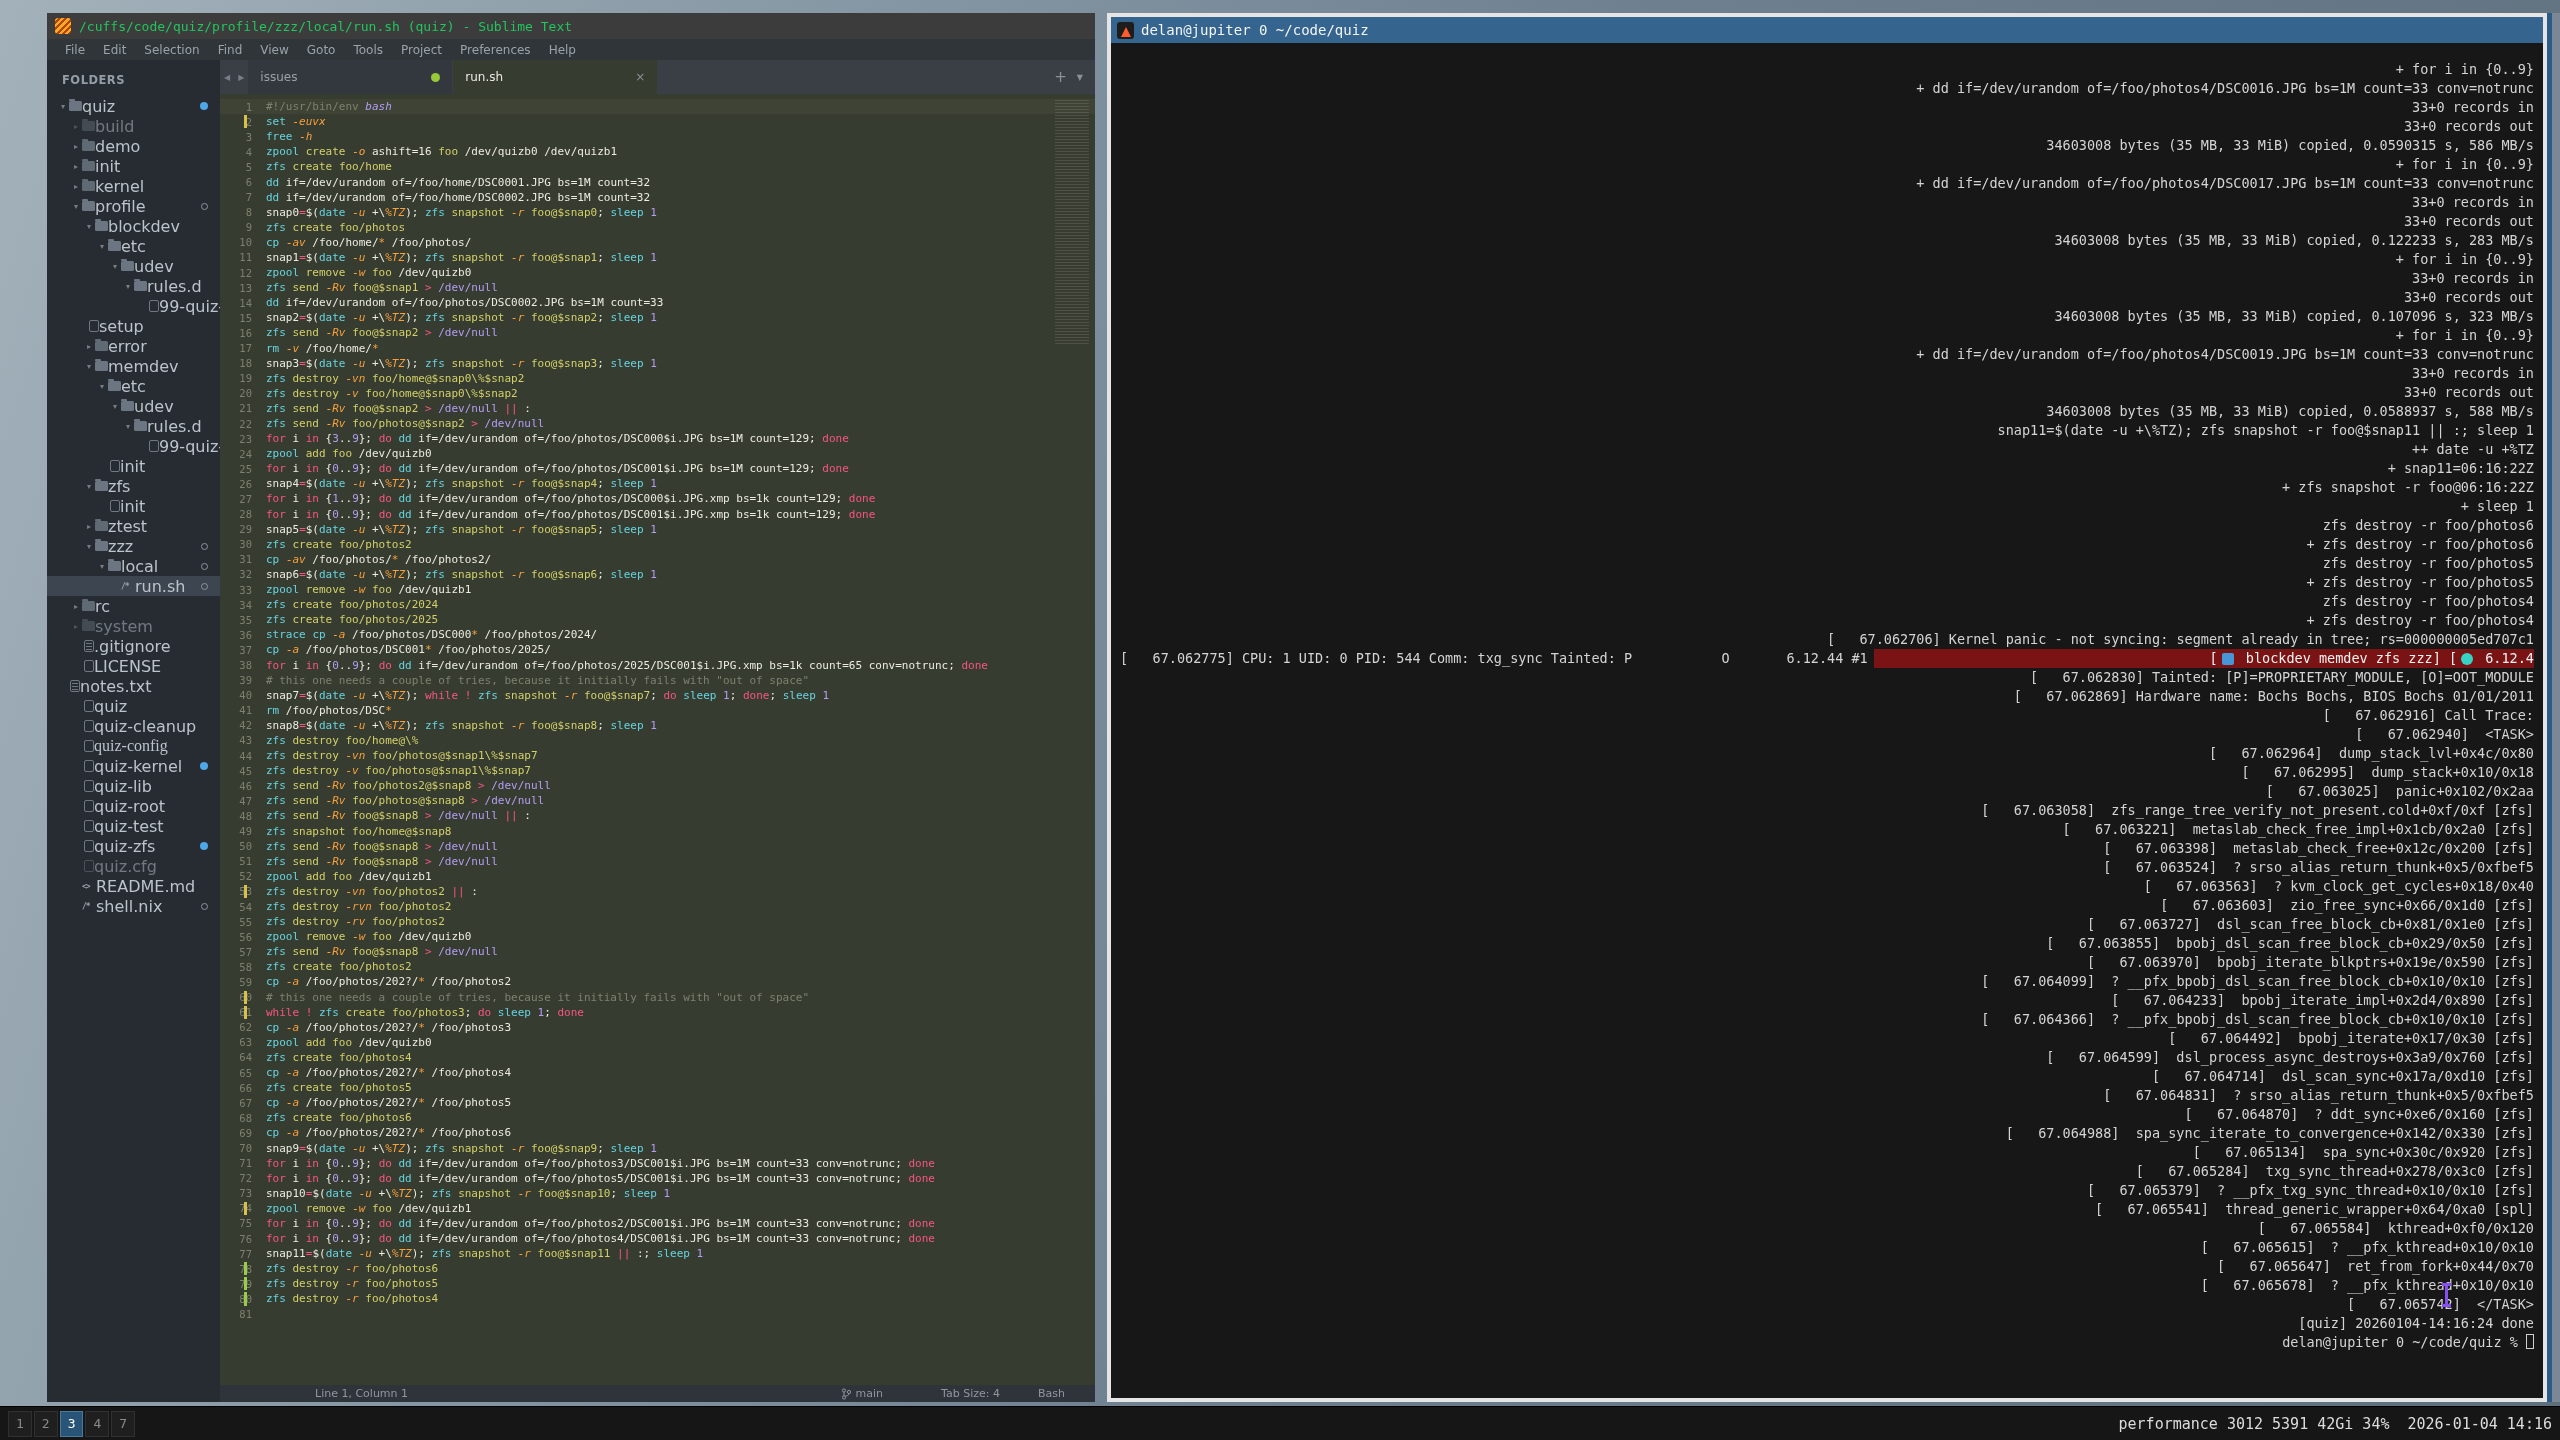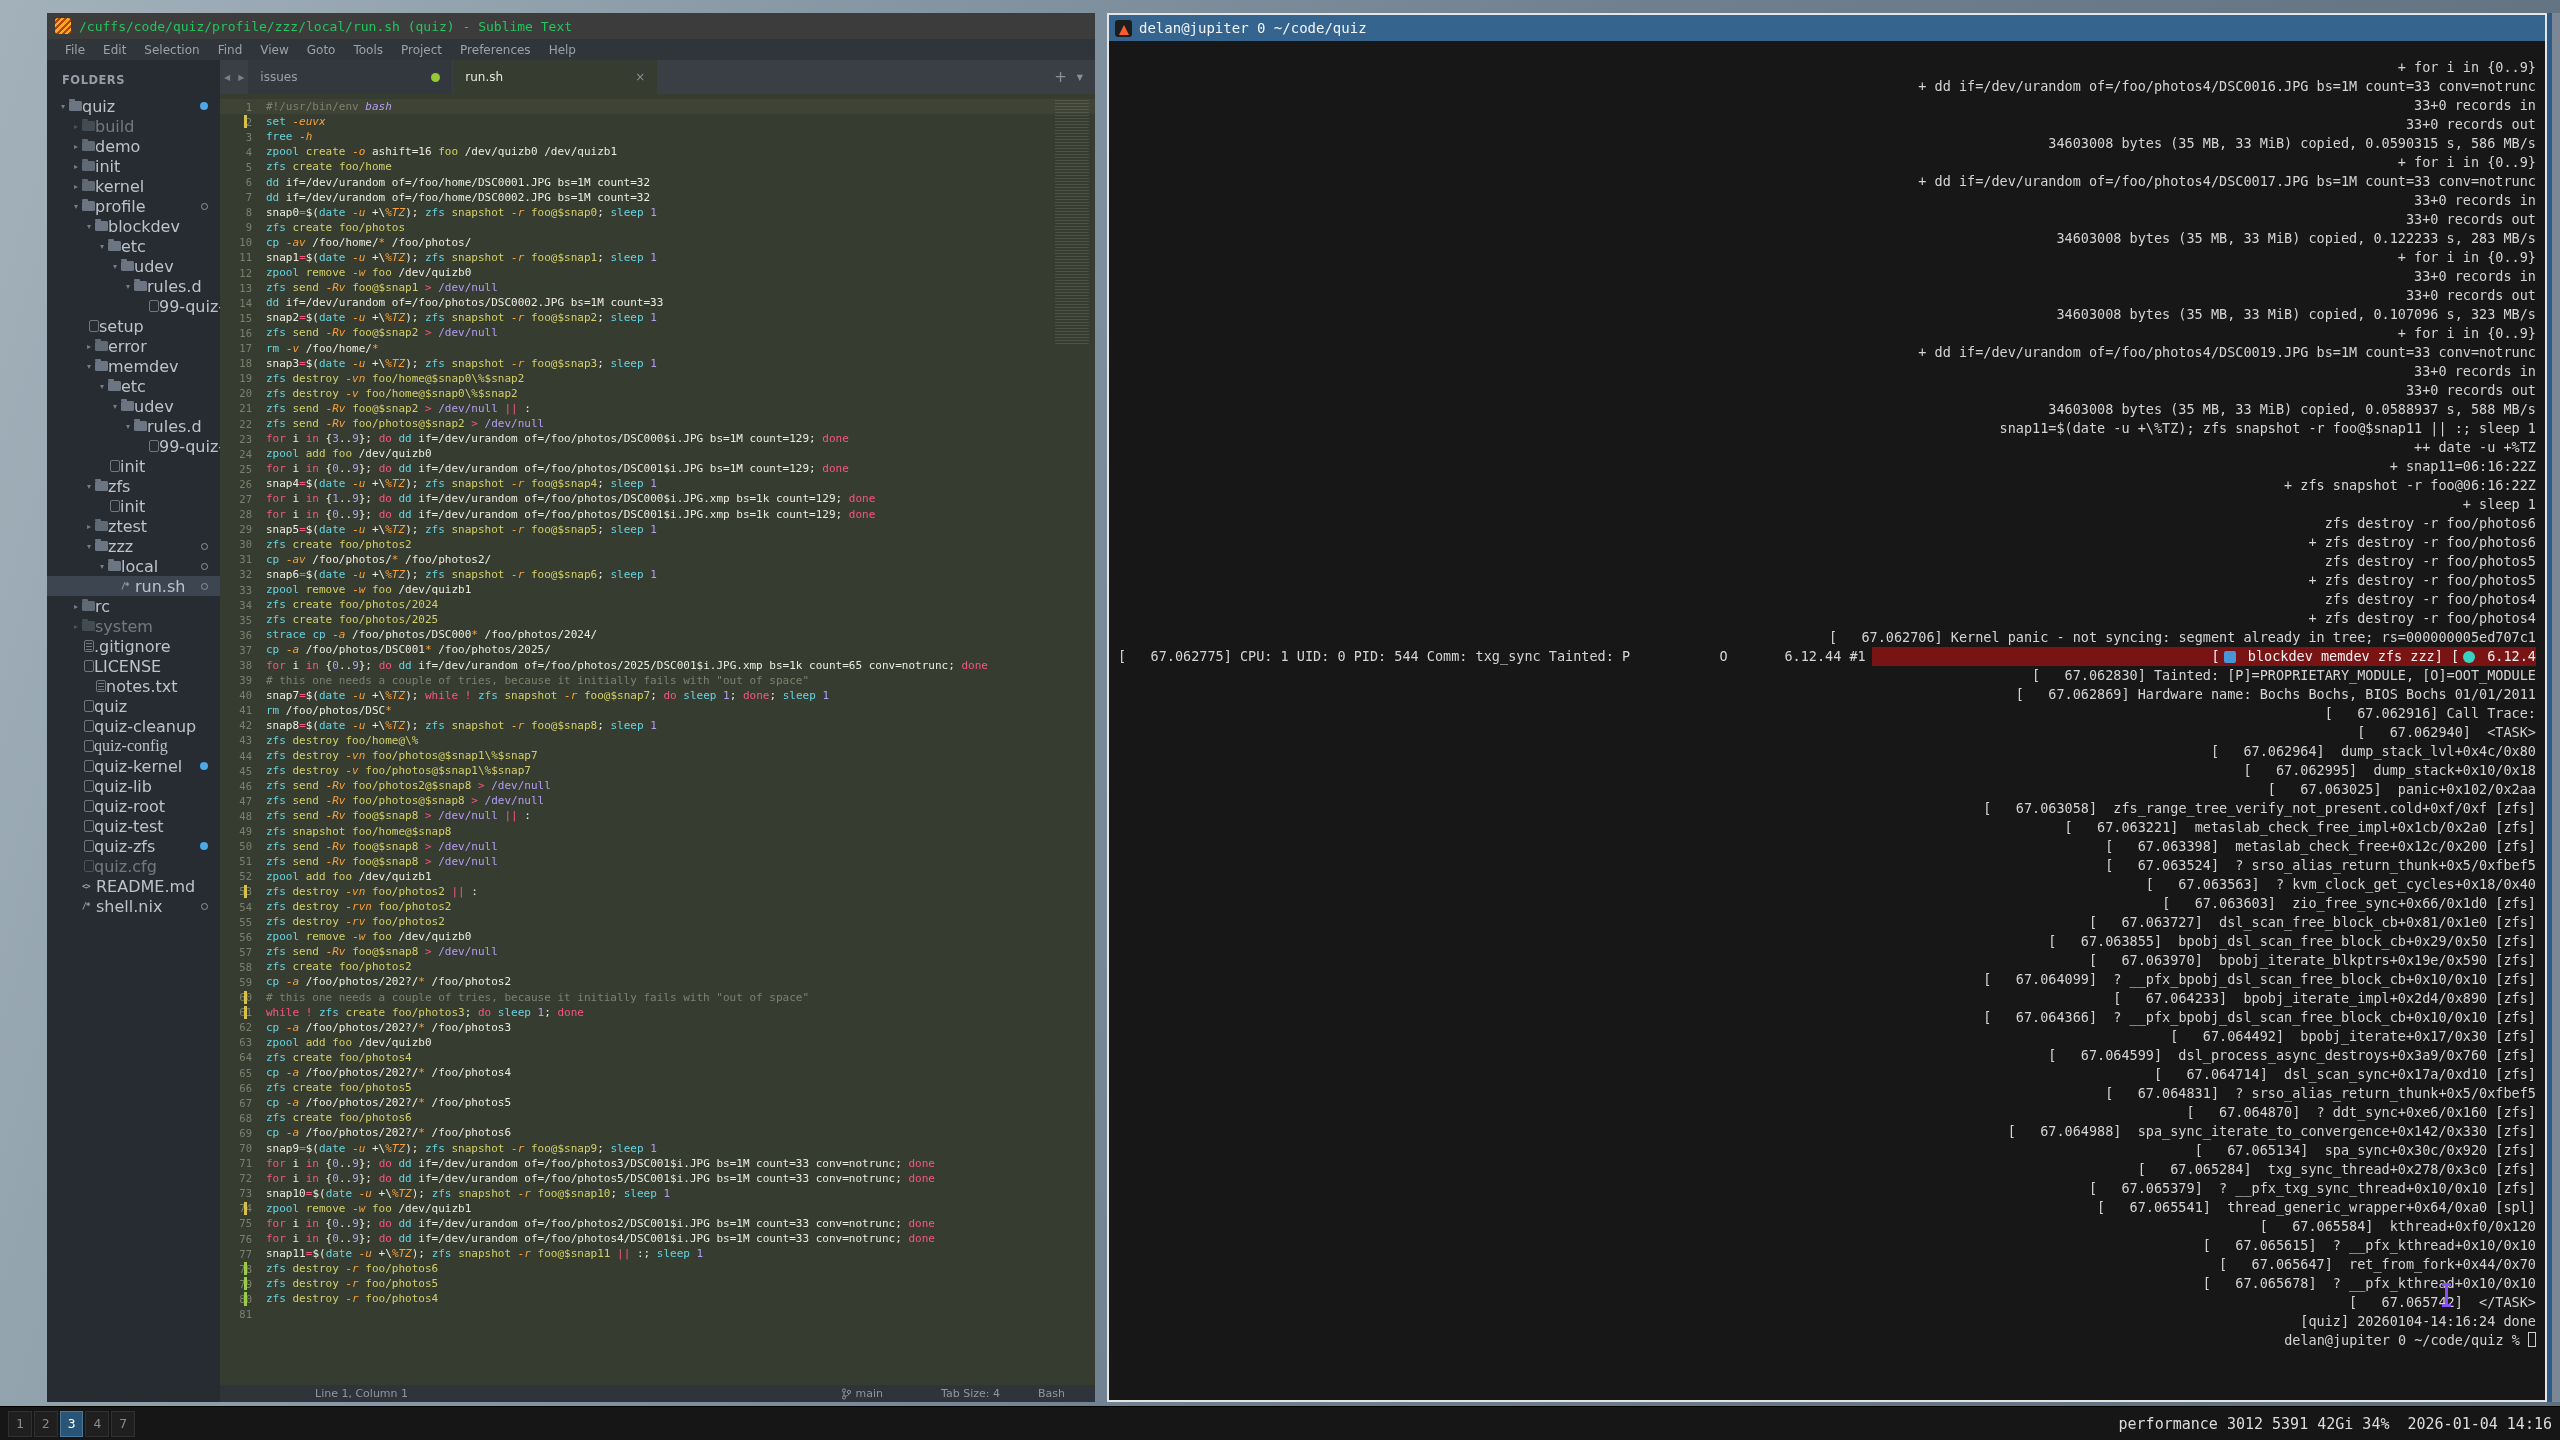--- a/index.html
+++ b/index.html
@@ -62,21 +62,21 @@
     background: repeating-linear-gradient(to bottom, rgba(235,235,215,.13) 0 1px, transparent 1px 3px); }
 
   
   .sb-status { height:17px; background:#2f343a; display:flex; align-items:center; font-size:11px; color:#8f969e; padding-left:95px; flex:none; }
   .sb-status .grow { flex:1; }
   .branch { display:flex; align-items:center; gap:5px; }
   .branch svg { display:block; }
   .gapA { width:58px; } .gapB { width:38px; } .endpad { width:30px; }
 
   
-  .term { left:1107px; top:13px; width:1440px; height:1389px; border:2px solid #e5e5e5; background:#171717; display:flex; flex-direction:column; }
+  .term { left:1107px; top:13px; width:1440px; height:1389px; border:4px solid #e5e5e5; background:#171717; display:flex; flex-direction:column; }
   .t-title { height:26px; background:#35658f; display:flex; align-items:center; gap:7px; padding:0 6px; flex:none; }
   .t-icon { width:17px; height:17px; background:#1d1d1d; border-radius:3px; display:flex; align-items:flex-end; justify-content:center; }
   .t-icon i { display:block; width:0; height:0; border-left:5px solid transparent; border-right:5px solid transparent; border-bottom:10px solid #ff5c2b; margin-bottom:2px; }
   .t-title-text { color:#f2f5f8; font:14px "DejaVu Sans Mono", monospace; white-space:nowrap; }
   .t-body { flex:1; padding:17px 9px; overflow:hidden; font:13.5px/19px "DejaVu Sans Mono", monospace; color:#d4d4d4;text-align:right; }
   .tl { white-space:pre; height:19px; }
   .tl.panic { display:flex; }
   .ov { flex:1; margin-left:6px; display:flex; align-items:center; justify-content:flex-end; overflow:hidden; color:#f2f2f2; }
   .ov span { white-space:pre; }
   .ov-ic1 { display:inline-block; width:12px; height:12px; border-radius:2px; background:#4796d8; margin:0 4px; flex:none; }
@@ -267,21 +267,21 @@
           <div class="trow" style="padding-left: 23px;">
             <span class="tr-arrow"></span>
             <span class="ic-file lines"></span>
             <span class="tr-lbl">.gitignore</span>
           </div>
           <div class="trow" style="padding-left: 23px;">
             <span class="tr-arrow"></span>
             <span class="ic-file"></span>
             <span class="tr-lbl">LICENSE</span>
           </div>
-          <div class="trow" style="padding-left: 35px;">
+          <div class="trow" style="padding-left: 9px;">
             <span class="tr-arrow"></span>
             <span class="ic-file lines"></span>
             <span class="tr-lbl">notes.txt</span>
           </div>
           <div class="trow" style="padding-left: 23px;">
             <span class="tr-arrow"></span>
             <span class="ic-file"></span>
             <span class="tr-lbl">quiz</span>
           </div>
           <div class="trow" style="padding-left: 23px;">

